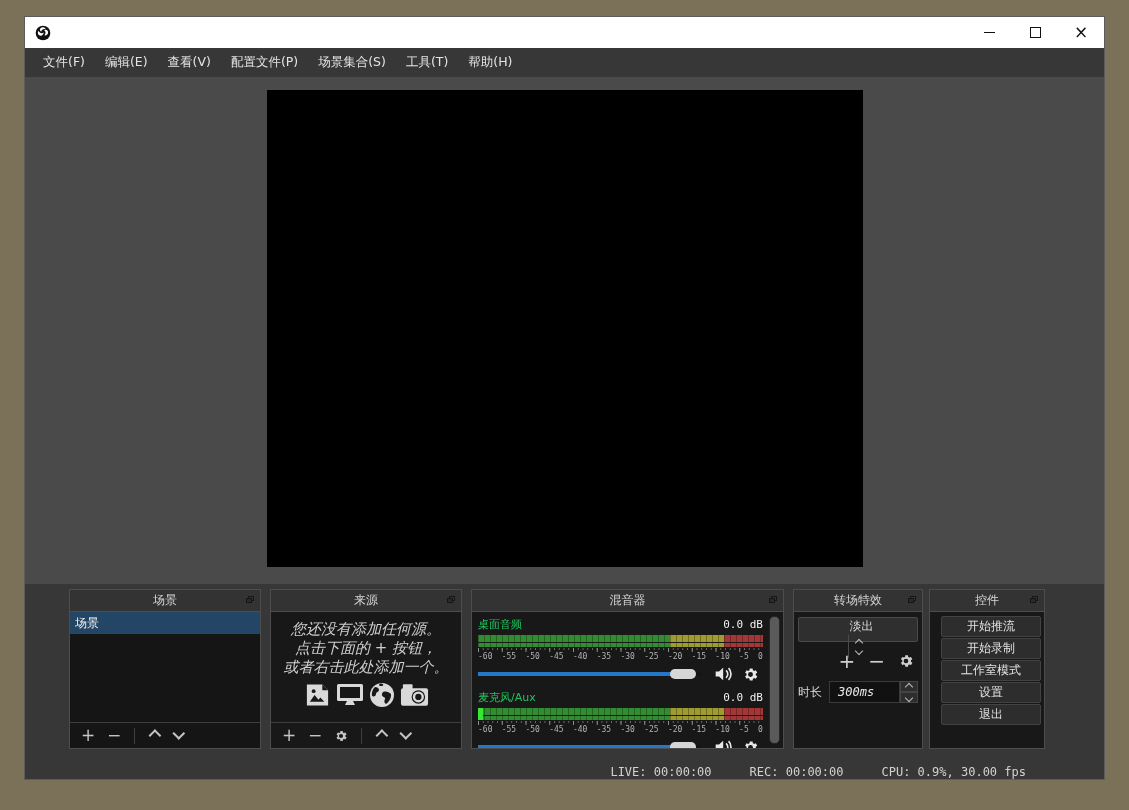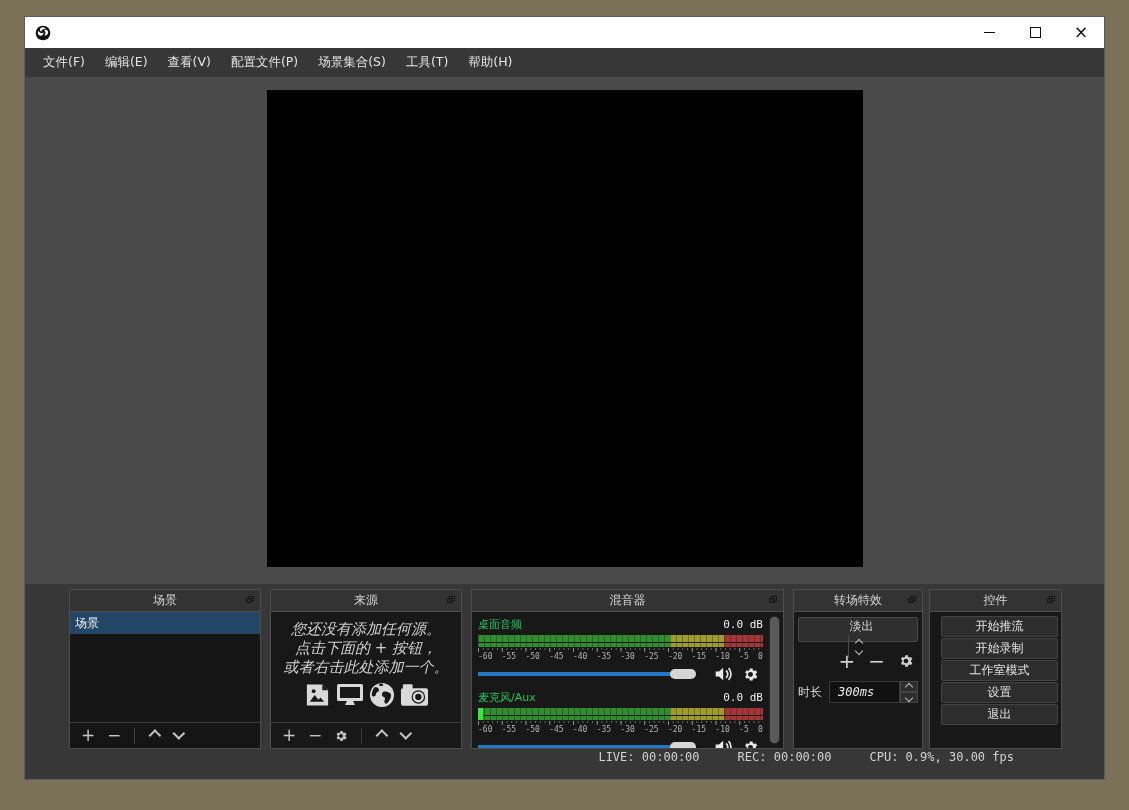--- a/index.html
+++ b/index.html
@@ -117,22 +117,22 @@
   .dur-spin{flex:none;width:18px;display:flex;flex-direction:column;}
   .dur-spin-btn{flex:1;background:#2d2d2d;border:1px solid #454545;display:flex;align-items:center;justify-content:center;}
   
   .controls-body{padding:4px 3px 0 11px;display:flex;flex-direction:column;gap:1px;}
   .ctl-btn{
     height:21px;background:#2d2d2d;border:1px solid #434343;border-radius:2px;
     color:#e2e2e2;font-size:12px;display:flex;align-items:center;justify-content:center;box-sizing:border-box;
   }
   
   .statusbar{
-    position:absolute;left:0;right:12px;top:733px;height:29px;background:#373737;
-    display:flex;align-items:flex-start;justify-content:flex-end;gap:38px;padding-right:78px;box-sizing:border-box;
+    position:absolute;left:0;right:0;top:733px;height:29px;background:#373737;
+    display:flex;align-items:flex-end;justify-content:flex-end;gap:38px;padding-right:78px;box-sizing:border-box;
     color:#d2d2d2;font-size:12px;font-family:"DejaVu Sans Mono",monospace;
   }
   svg{display:block;}
 </style>
 </head>
 <body>
 
 <div class="window">
 
   <div class="titlebar">
@@ -407,21 +407,21 @@
                 </div>
               <div class="dur-spin-btn">
                   <span class="chev-s down"></span>
                 </div>
             </div>
           </div>
         </div>
       </div>
     </div>
 
-    <div class="panel" style="width:133px;">
+    <div class="panel" style="width:116px;">
       <div class="panel-header">
         <span class="panel-title">控件</span>
         <span class="float-icon">
             <span class="sq1"></span>
             <span class="sq2"></span>
           </span>
       </div>
       <div class="panel-body controls-body">
         <div class="ctl-btn">开始推流</div>
         <div class="ctl-btn">开始录制</div>

